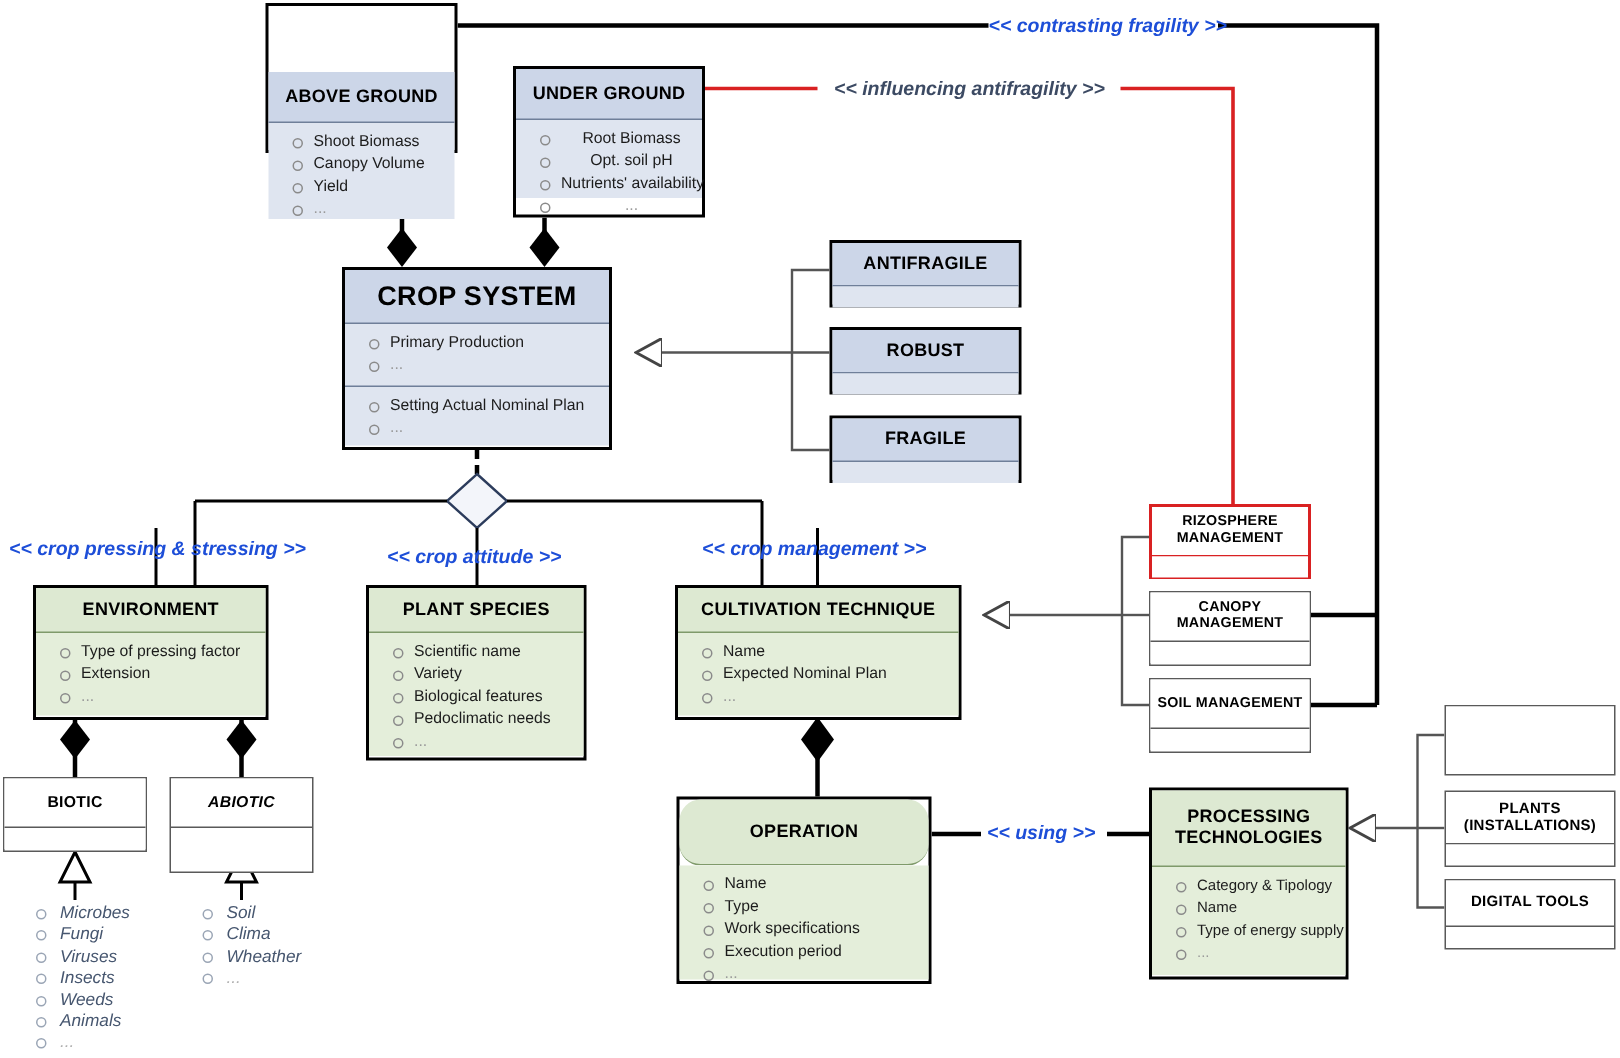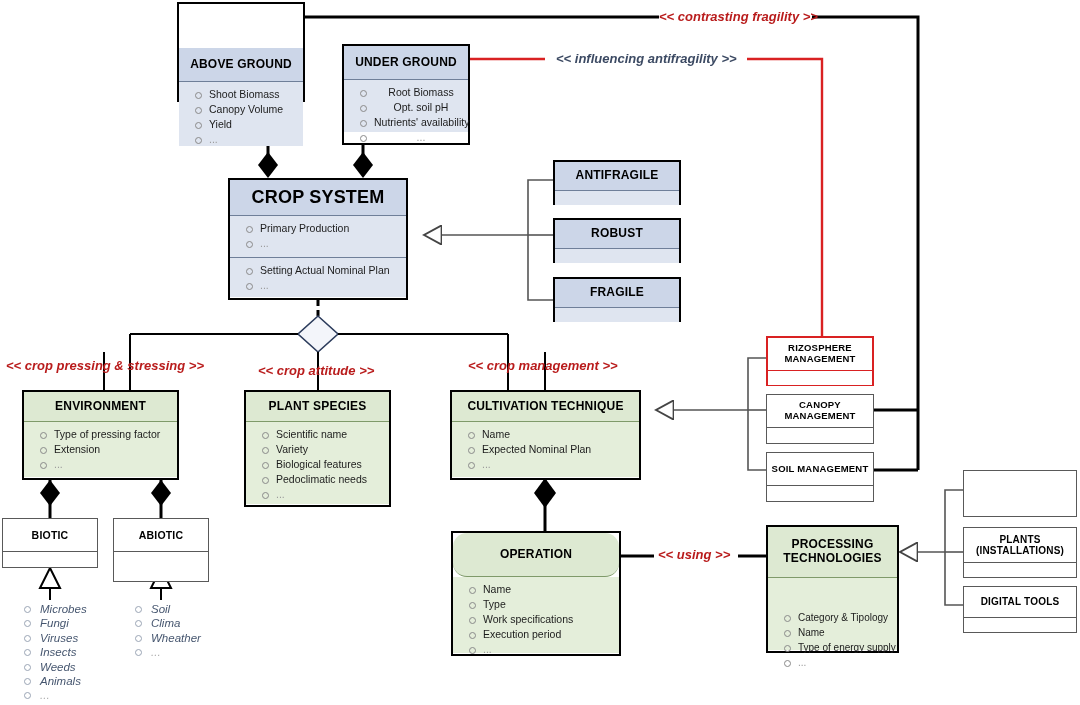--- a/index.html
+++ b/index.html
@@ -36,21 +36,21 @@
   .plain .hdr{background:#ffffff;border-bottom:1.5px solid #595959;}
   .plain .body{background:#ffffff;}
 
   
   .red{border:2.5px solid #d92122;}
   .red .hdr{background:#ffffff;border-bottom:1.5px solid #d92122;}
   .red .body{background:#ffffff;}
 
   
   .stereo{position:absolute;font-style:italic;font-weight:bold;
-          color:#b91c1c;white-space:nowrap;}
+          color:#1d4ed8;white-space:nowrap;}
   .stereo.red-t{color:#3c4a63;}
 
   
   .freelist{position:absolute;}
   .freelist ul{list-style:none;margin:0;padding:0;}
   .freelist li{position:relative;padding-left:32px;line-height:14.4px;
           font-style:italic;color:#46566f;white-space:nowrap;font-size:11.5px;}
   .freelist li:before{content:"";position:absolute;left:16px;top:4px;
           width:5px;height:5px;border:1px solid #9aa5b5;border-radius:50%;}
   .freelist li.dots{color:#b0b0b0;}
@@ -248,21 +248,21 @@
         <li class="dots" style="font-size:10.5px;">...</li>
       </ul>
     </div>
   </div>
 
   <div class="cls plain" style="left:2px;top:518px;width:96px;height:50px;">
     <div class="hdr" style="height:33px;font-size:10.5px;">BIOTIC</div>
     <div class="body" style="height:14px;"></div>
   </div>
 
-  <div class="cls plain" style="left:113px;top:518px;width:96px;height:64px;">
+  <div class="cls plain" style="left:113px;top:518px;width:96px;height:64px;font-style:italic;">
     <div class="hdr" style="height:33px;font-size:10.5px;">ABIOTIC</div>
     <div class="body" style="height:14px;"></div>
   </div>
 
   <div class="freelist" style="left:8px;top:602px;">
     <ul>
       <li>Microbes</li>
       <li>Fungi</li>
       <li>Viruses</li>
       <li>Insects</li>
@@ -291,21 +291,21 @@
         <li style="font-size:10.5px;">Execution period</li>
         <li class="dots" style="font-size:10.5px;">...</li>
       </ul>
     </div>
   </div>
 
   <div class="cls green" style="left:766px;top:525px;width:133px;height:128px;">
     <div class="hdr" style="height:51px;font-size:12px;padding:0 6px;">PROCESSING TECHNOLOGIES</div>
     <div class="body" style="height:72px;">
       <ul>
-        <li style="font-size:10px;margin-top:27px;">Category &amp; Tipology</li>
+        <li style="font-size:10px;">Category &amp; Tipology</li>
         <li style="font-size:10px;">Name</li>
         <li style="font-size:10px;">Type of energy supply</li>
         <li class="dots" style="font-size:10px;">...</li>
       </ul>
     </div>
   </div>
 
   <div class="cls red" style="left:766px;top:336px;width:108px;height:50px;">
     <div class="hdr" style="height:33px;font-size:9.5px;padding:0 4px;">RIZOSPHERE MANAGEMENT</div>
     <div class="body" style="height:14px;"></div>

